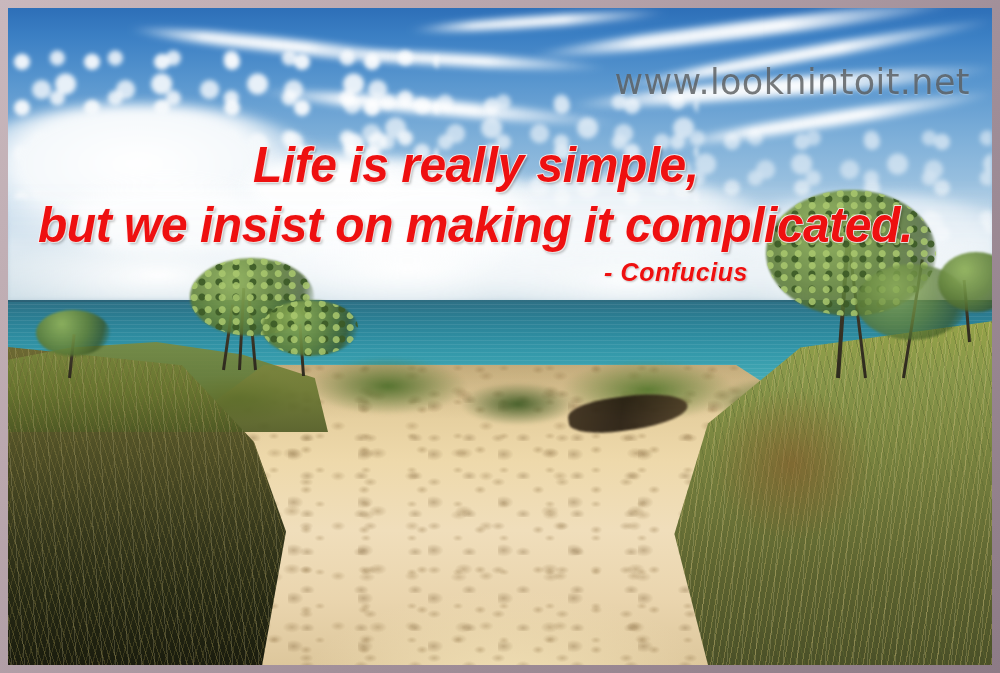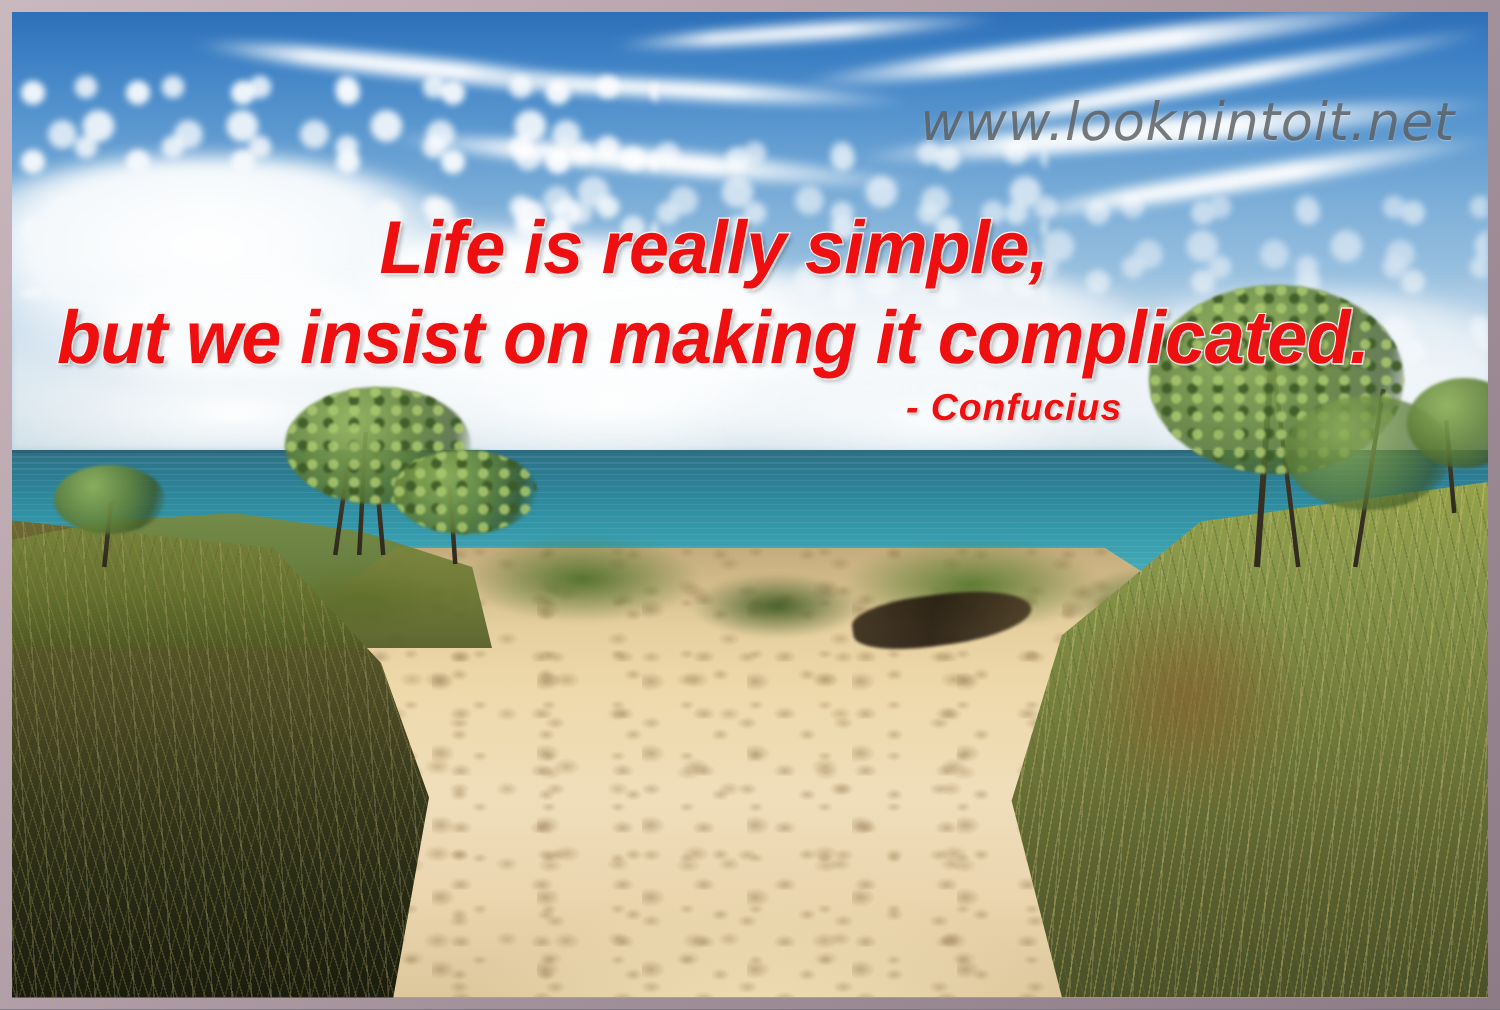--- a/index.html
+++ b/index.html
@@ -319,21 +319,20 @@
     -webkit-text-stroke:1px #fdf2f2;
     paint-order:stroke fill;
     text-shadow:0 0 1px #ffffff, 1px 1px 2px rgba(0,0,0,.25);
     margin-left:48px;
   }
 
   #watermark{
     position:absolute;
     right:22px; top:54px;
     font-family:"DejaVu Sans", sans-serif;
-    font-style:italic;
     font-weight:400;
     font-size:35px;
     letter-spacing:.4px;
     color:#5c5f61;
     opacity:.82;
     text-shadow:0 1px 1px rgba(255,255,255,.35);
     white-space:nowrap;
     text-align:center;
   }
 </style>

